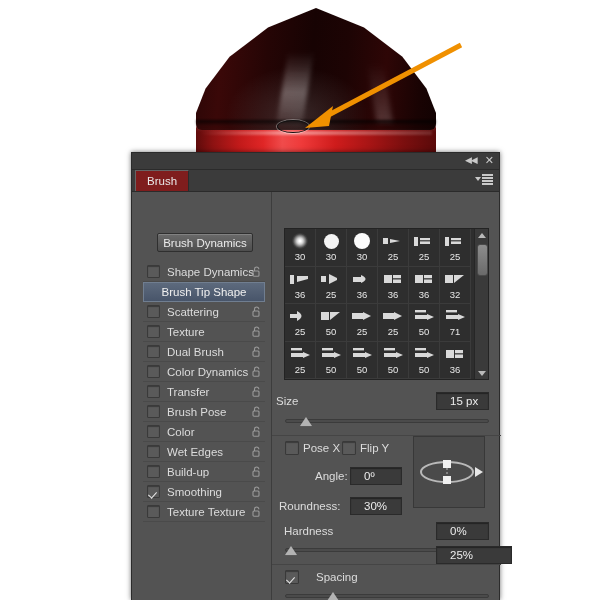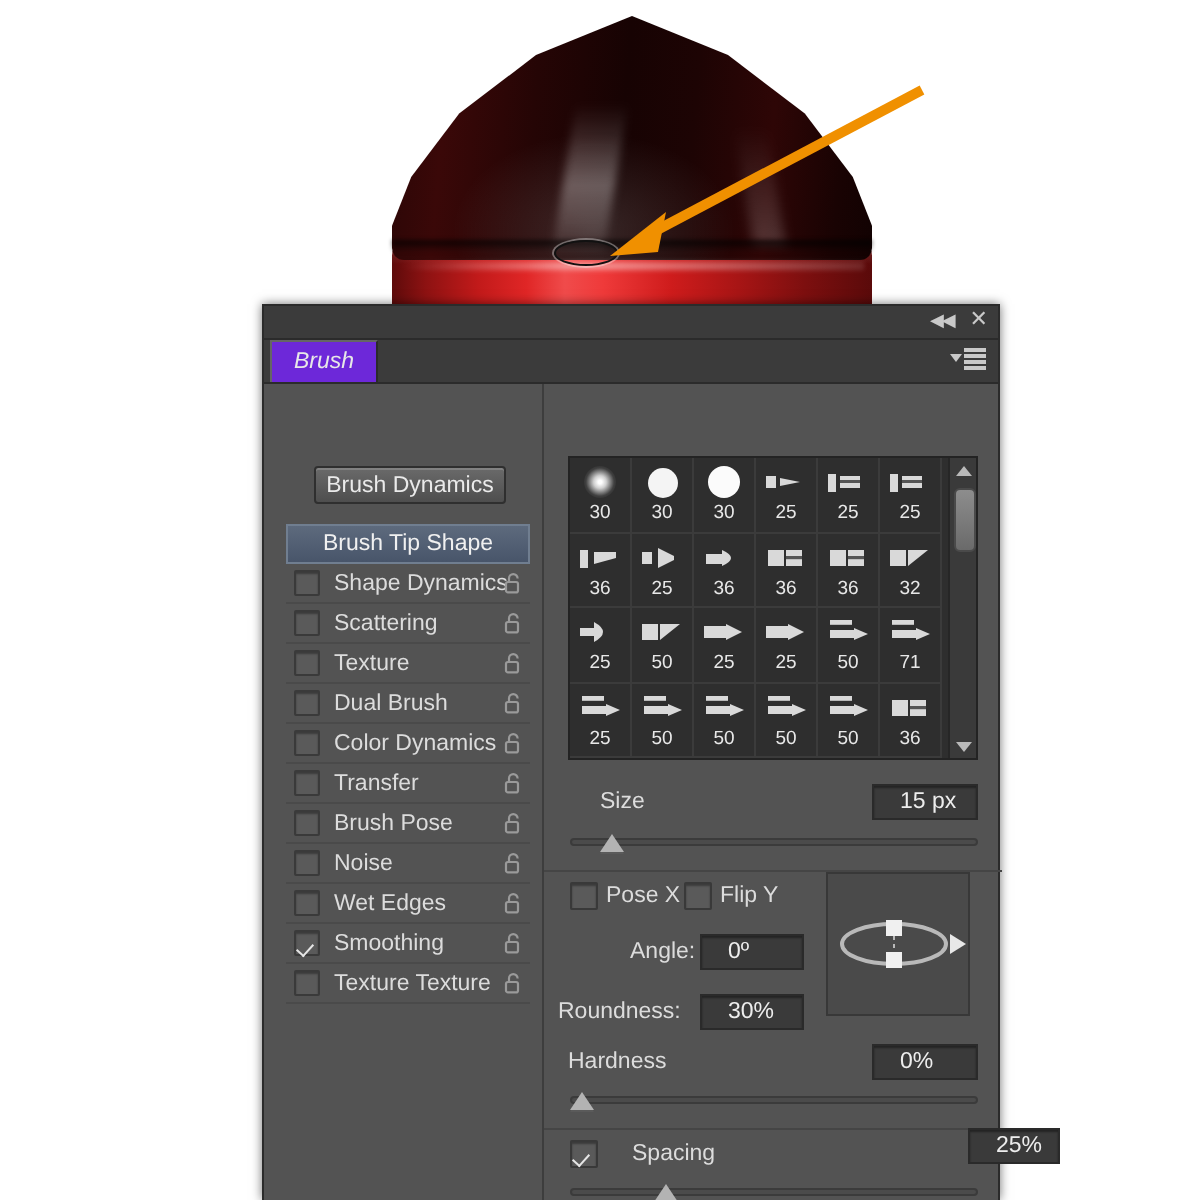--- a/index.html
+++ b/index.html
@@ -80,24 +80,23 @@
   .tb-icons{position:absolute;right:5px;top:2px;display:flex;gap:8px;align-items:center;}
   .tb-collapse{color:#c9c9c9;font-size:9px;letter-spacing:-1px;line-height:10px;}
   .tb-close{color:#c9c9c9;font-size:11px;line-height:10px;font-family:"Liberation Sans",sans-serif;}
 
   .panel-tabbar{
     height:21px;background:#3b3b3b;position:relative;
     border-bottom:1px solid #2b2b2b;
   }
   .tab{
     position:absolute;left:3px;top:0;height:21px;line-height:21px;
-    padding:0 11px;background:#6d28d9;color:#e8e8e8;font-size:11.5px;
+    padding:0 11px;background:#7f1d1d;color:#e8e8e8;font-size:11.5px;
     border-top:1px solid #656565;border-left:1px solid #656565;border-right:1px solid #2b2b2b;
     box-sizing:border-box;
-    font-style:italic;
   }
   .panel-menu{
     position:absolute;right:6px;top:4px;display:flex;align-items:center;gap:1px;
   }
   .menu-caret{width:0;height:0;border-left:3.5px solid transparent;border-right:3.5px solid transparent;border-top:4px solid #c9c9c9;}
   .menu-lines{display:flex;flex-direction:column;gap:1.5px;}
   .menu-lines i{display:block;width:11px;height:1.5px;background:#c9c9c9;}
 
   .panel-body{position:relative;height:410px;}
 
@@ -246,33 +245,33 @@
           <i></i>
         </span>
     </div>
   </div>
 
   <div class="panel-body">
 
     <div class="left-col">
       <div class="presets-btn">Brush Dynamics</div>
       <div class="opt-list" id="opt-list">
+          <div class="opt-row">
+            <span class="chk"></span>
+            <span class="opt-label">Shape Dynamics</span>
+            <span class="lock"><svg viewBox="0 0 9 11" width="9" height="11">
+                <path d="M2.5 5 V3.2 A2 2 0 0 1 6.8 3.2" fill="none" stroke="#9a9a9a" stroke-width="1.1"></path>
+                <rect x="1" y="5" width="6" height="5.2" rx="1" fill="none" stroke="#9a9a9a" stroke-width="1.1"></rect>
+              </svg></span>
+          </div>
           <div class="opt-row header">
             <span>Brush Tip Shape</span>
           </div>
           <div class="opt-row">
             <span class="chk"></span>
-            <span class="opt-label">Shape Dynamics</span>
-            <span class="lock"><svg viewBox="0 0 9 11" width="9" height="11">
-                <path d="M2.5 5 V3.2 A2 2 0 0 1 6.8 3.2" fill="none" stroke="#9a9a9a" stroke-width="1.1"></path>
-                <rect x="1" y="5" width="6" height="5.2" rx="1" fill="none" stroke="#9a9a9a" stroke-width="1.1"></rect>
-              </svg></span>
-          </div>
-          <div class="opt-row">
-            <span class="chk"></span>
             <span class="opt-label">Scattering</span>
             <span class="lock"><svg viewBox="0 0 9 11" width="9" height="11">
                 <path d="M2.5 5 V3.2 A2 2 0 0 1 6.8 3.2" fill="none" stroke="#9a9a9a" stroke-width="1.1"></path>
                 <rect x="1" y="5" width="6" height="5.2" rx="1" fill="none" stroke="#9a9a9a" stroke-width="1.1"></rect>
               </svg></span>
           </div>
           <div class="opt-row">
             <span class="chk"></span>
             <span class="opt-label">Texture</span>
             <span class="lock"><svg viewBox="0 0 9 11" width="9" height="11">
@@ -307,29 +306,37 @@
           <div class="opt-row">
             <span class="chk"></span>
             <span class="opt-label">Brush Pose</span>
             <span class="lock"><svg viewBox="0 0 9 11" width="9" height="11">
                 <path d="M2.5 5 V3.2 A2 2 0 0 1 6.8 3.2" fill="none" stroke="#9a9a9a" stroke-width="1.1"></path>
                 <rect x="1" y="5" width="6" height="5.2" rx="1" fill="none" stroke="#9a9a9a" stroke-width="1.1"></rect>
               </svg></span>
           </div>
           <div class="opt-row">
             <span class="chk"></span>
-            <span class="opt-label">Noise</span>
+            <span class="opt-label">Color</span>
             <span class="lock"><svg viewBox="0 0 9 11" width="9" height="11">
                 <path d="M2.5 5 V3.2 A2 2 0 0 1 6.8 3.2" fill="none" stroke="#9a9a9a" stroke-width="1.1"></path>
                 <rect x="1" y="5" width="6" height="5.2" rx="1" fill="none" stroke="#9a9a9a" stroke-width="1.1"></rect>
               </svg></span>
           </div>
           <div class="opt-row">
             <span class="chk"></span>
             <span class="opt-label">Wet Edges</span>
+            <span class="lock"><svg viewBox="0 0 9 11" width="9" height="11">
+                <path d="M2.5 5 V3.2 A2 2 0 0 1 6.8 3.2" fill="none" stroke="#9a9a9a" stroke-width="1.1"></path>
+                <rect x="1" y="5" width="6" height="5.2" rx="1" fill="none" stroke="#9a9a9a" stroke-width="1.1"></rect>
+              </svg></span>
+          </div>
+          <div class="opt-row">
+            <span class="chk"></span>
+            <span class="opt-label">Build-up</span>
             <span class="lock"><svg viewBox="0 0 9 11" width="9" height="11">
                 <path d="M2.5 5 V3.2 A2 2 0 0 1 6.8 3.2" fill="none" stroke="#9a9a9a" stroke-width="1.1"></path>
                 <rect x="1" y="5" width="6" height="5.2" rx="1" fill="none" stroke="#9a9a9a" stroke-width="1.1"></rect>
               </svg></span>
           </div>
           <div class="opt-row">
             <span class="chk on"></span>
             <span class="opt-label">Smoothing</span>
             <span class="lock"><svg viewBox="0 0 9 11" width="9" height="11">
                 <path d="M2.5 5 V3.2 A2 2 0 0 1 6.8 3.2" fill="none" stroke="#9a9a9a" stroke-width="1.1"></path>
@@ -603,21 +610,21 @@
           <div class="sc-arrow">
               <span class="up"></span>
             </div>
           <div class="sc-thumb"></div>
           <div class="sc-arrow" style="position:absolute;bottom:0;left:0;right:0;">
               <span class="dn"></span>
             </div>
         </div>
       </div>
 
-      <div class="ctl-label" style="left:28px;top:203px;">Size</div>
+      <div class="ctl-label" style="left:4px;top:203px;">Size</div>
       <div class="field" style="left:164px;top:200px;width:53px;height:18px;">15 px</div>
       <div class="slider" style="left:13px;top:227px;width:204px;"></div>
       <div class="knob" id="size-knob" style="top: 225px; left: 28.36px;"></div>
 
       <div class="sep" style="left:0px;top:243px;width:229px;"></div>
 
       <div class="cbox" id="flipx-box" style="left:13px;top:249px;"></div>
       <div class="ctl-label" style="left:31px;top:250px;">Pose X</div>
       <div class="cbox" id="flipy-box" style="left:70px;top:249px;"></div>
       <div class="ctl-label" style="left:88px;top:250px;">Flip Y</div>
@@ -640,19 +647,19 @@
 
       <div class="ctl-label" style="left:12px;top:333px;">Hardness</div>
       <div class="field" style="left:164px;top:330px;width:53px;height:18px;">0%</div>
       <div class="slider" style="left:13px;top:356px;width:204px;"></div>
       <div class="knob" id="hardness-knob" style="top: 354px; left: 13px;"></div>
 
       <div class="sep" style="left:0px;top:372px;width:229px;"></div>
 
       <div class="cbox on" id="spacing-box" style="left:13px;top:378px;"></div>
       <div class="ctl-label" style="left:44px;top:379px;">Spacing</div>
-      <div class="field" style="left:164px;top:372px;width:46px;height:18px;margin-left:48px;">25%</div>
+      <div class="field" style="left:164px;top:354px;width:76px;height:18px;">25%</div>
       <div class="slider" style="left:13px;top:402px;width:204px;"></div>
       <div class="knob" id="spacing-knob" style="top: 400px; left: 55.24px;"></div>
 
     </div>
   </div>
 </div>
 
 </body></html>

